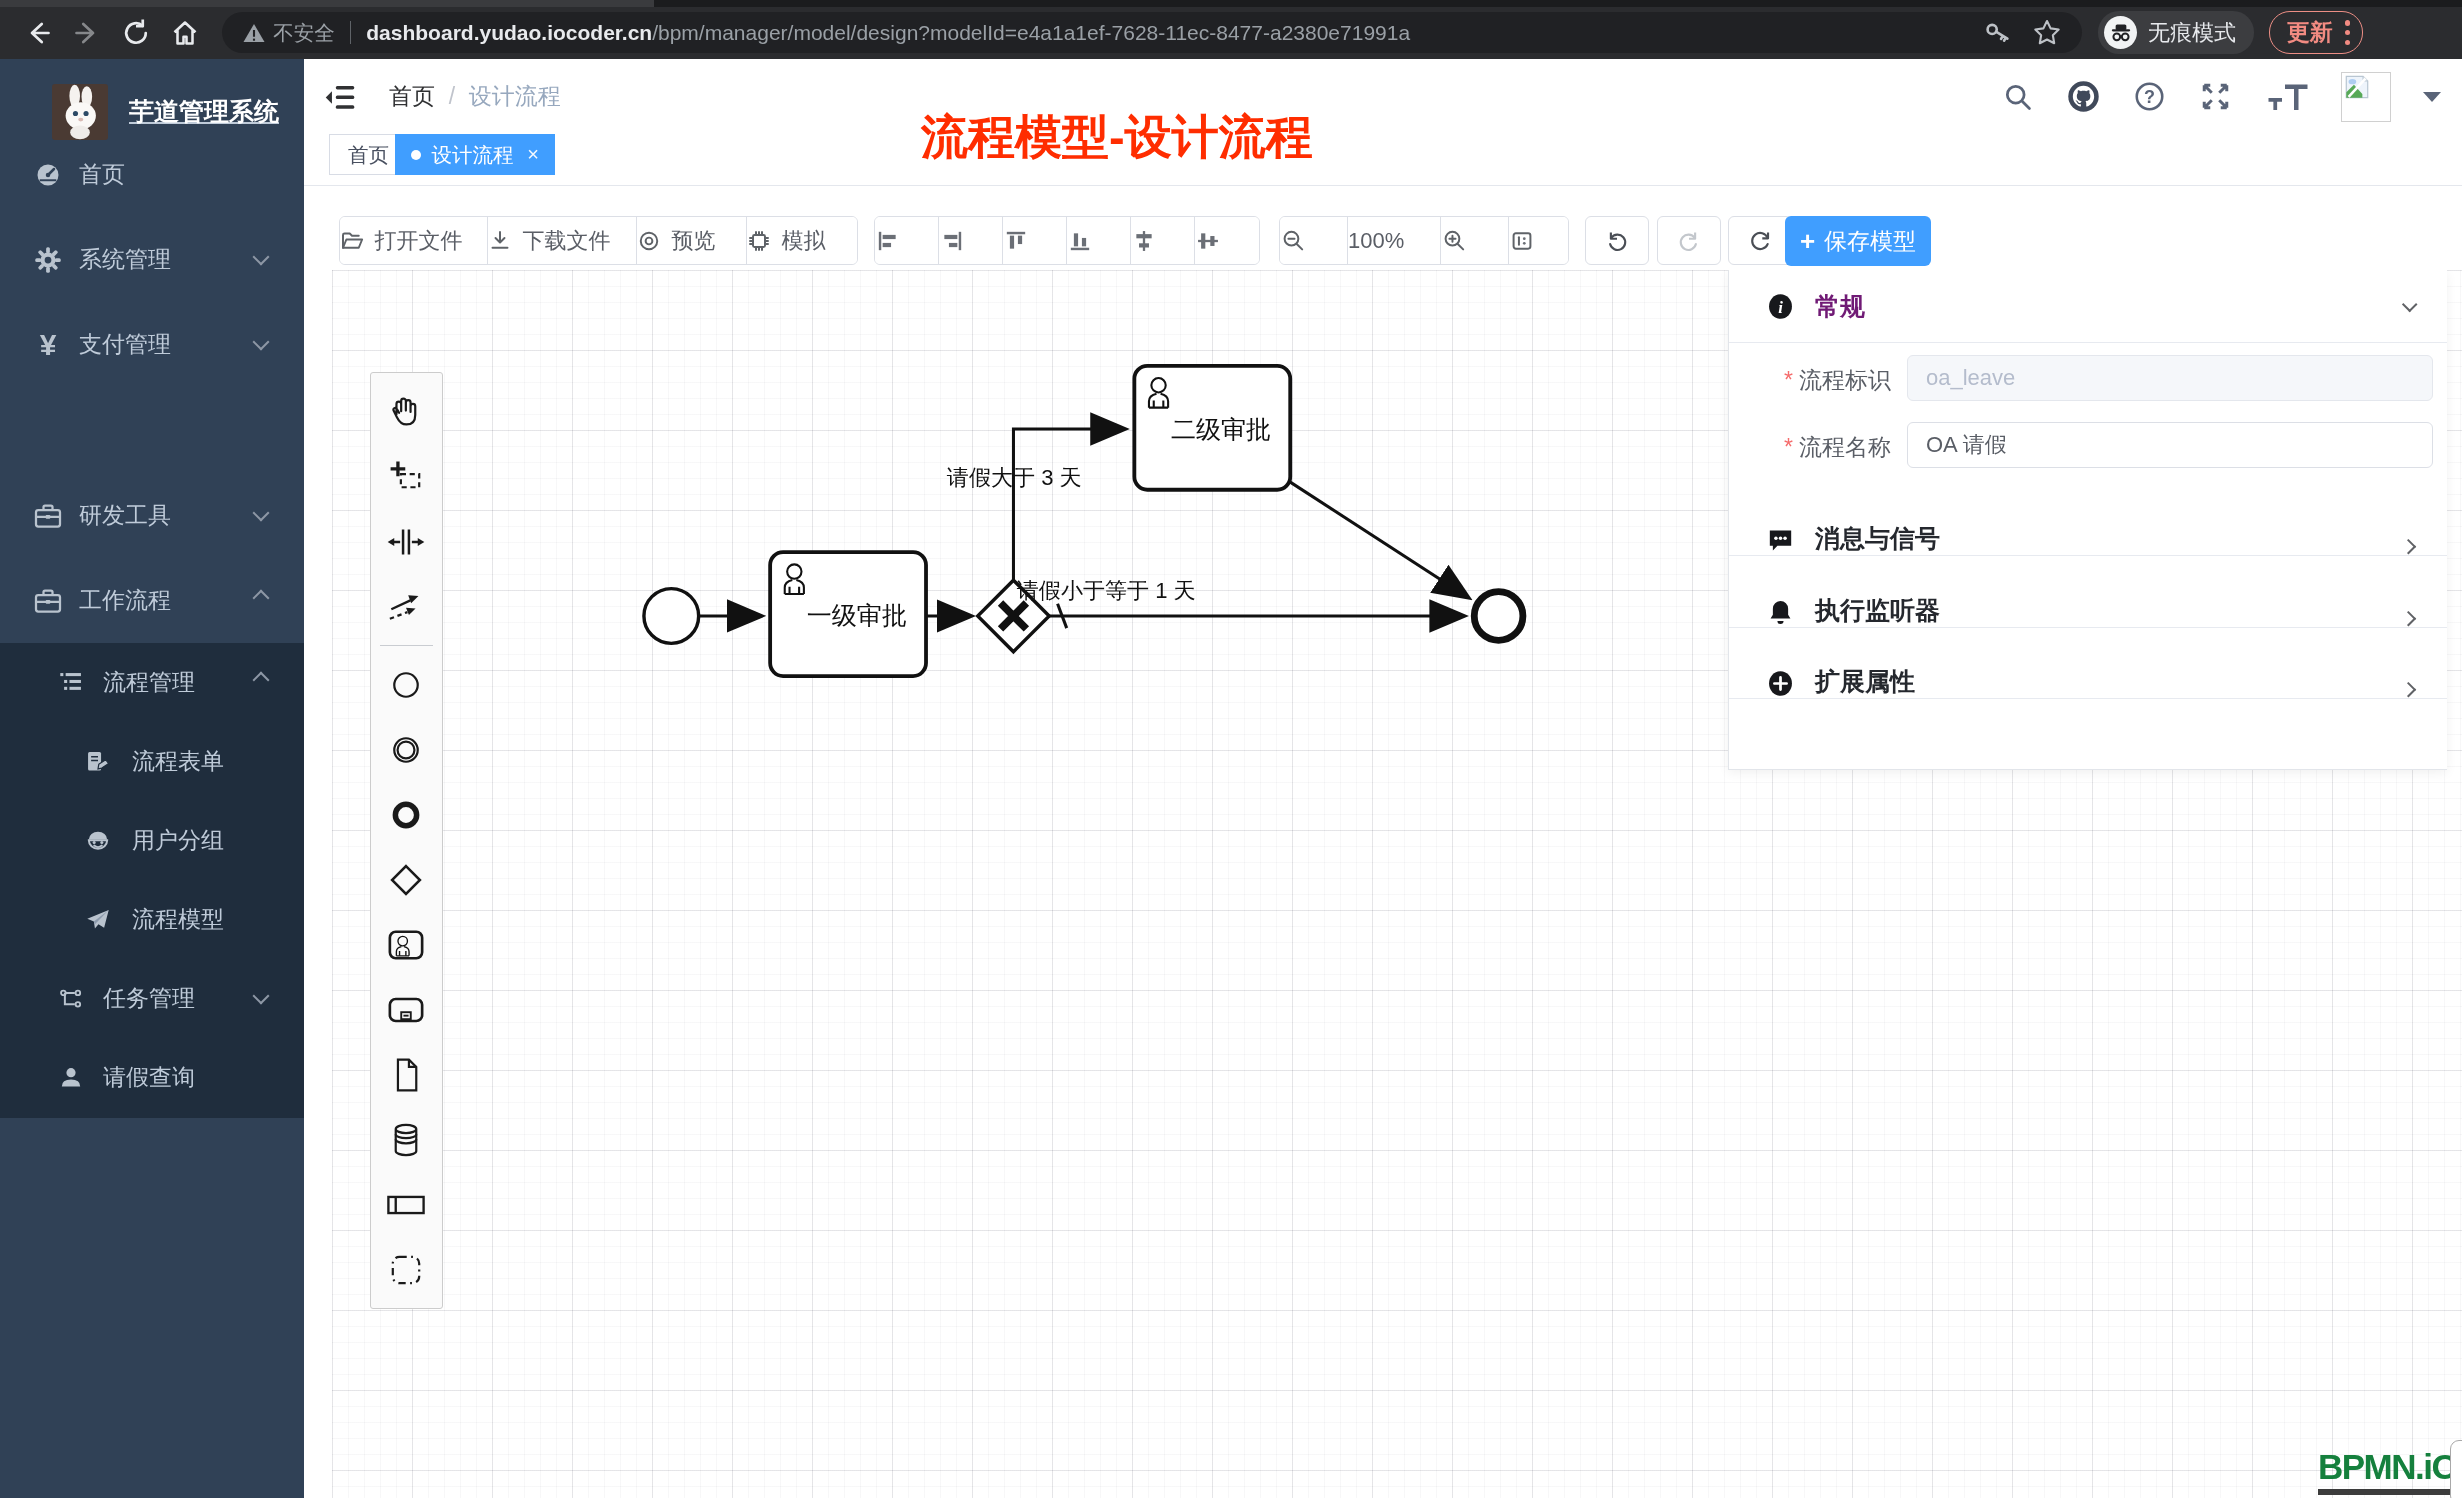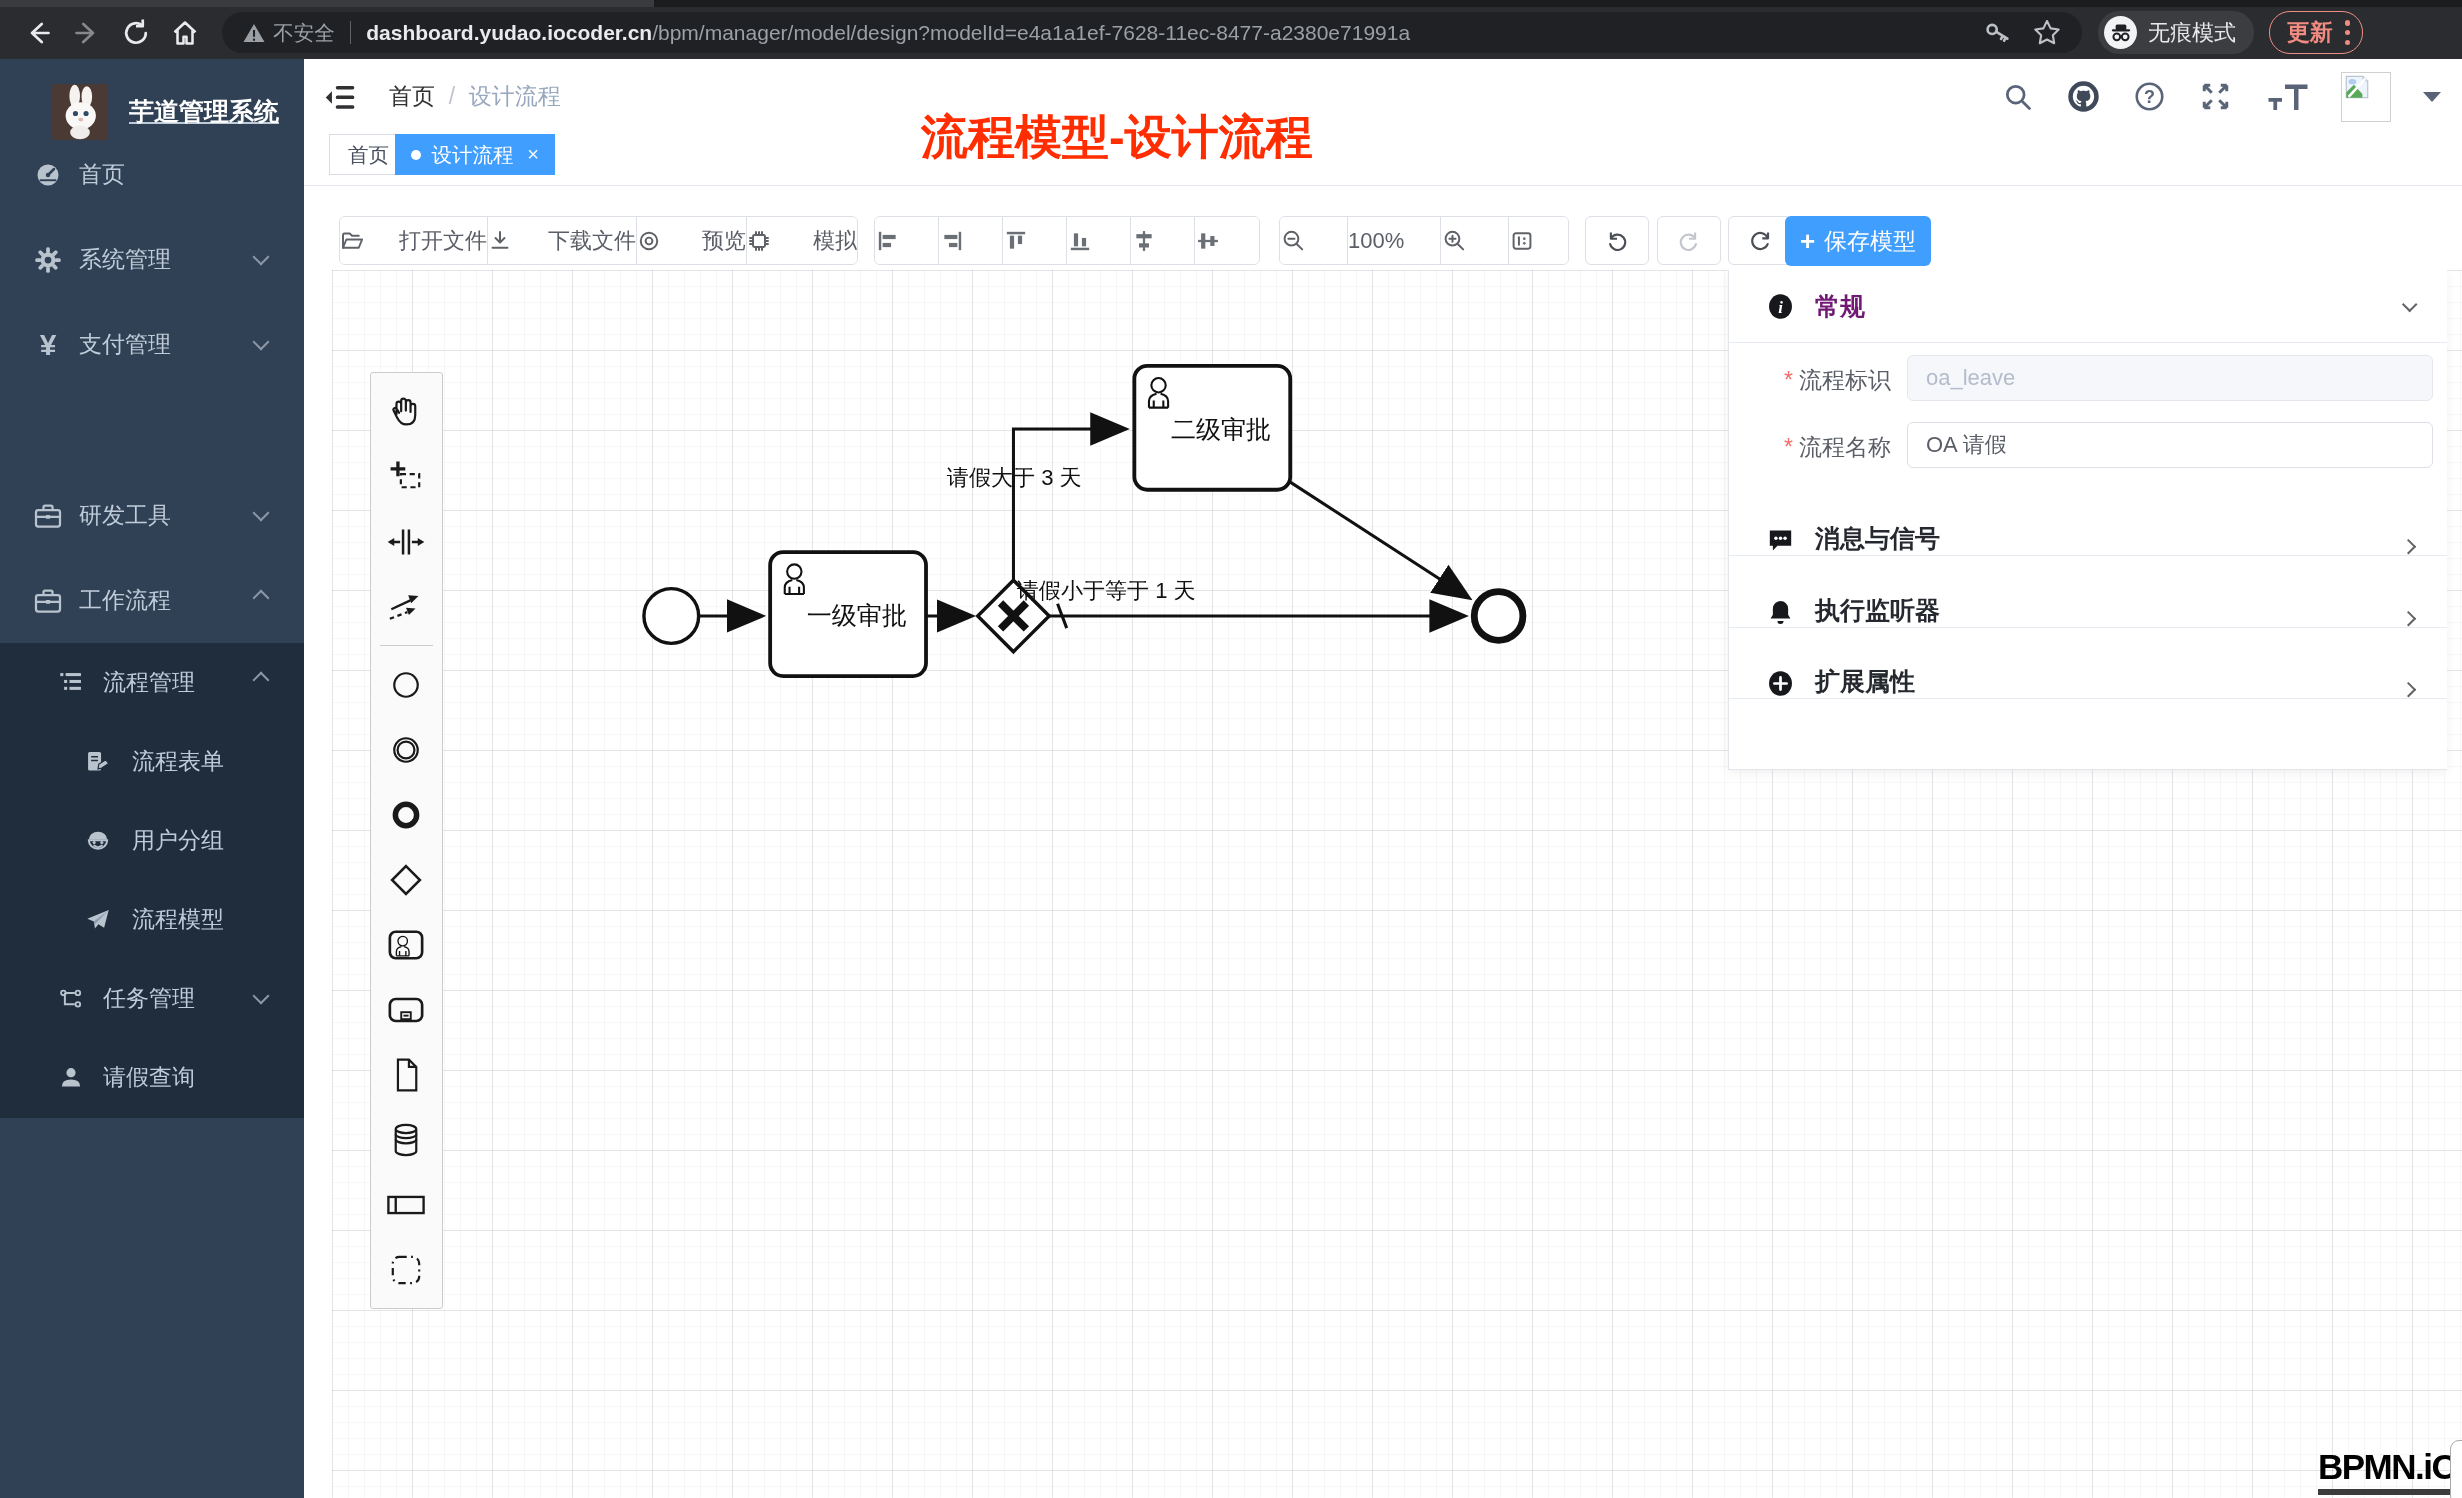--- a/index.html
+++ b/index.html
@@ -67,21 +67,21 @@
   .tab { position:absolute; top:0; height:41px; display:flex; align-items:center; font-size:20.5px; cursor:pointer; }
   .tab.plain { left:25px; padding:0 18px; background:#fff; border:1.5px solid #d8dce5; color:#495060; }
   .tab.active { left:91px; padding:0 15px; background:#409eff; border:1.5px solid #409eff; color:#fff; gap:10.6px; }
   .tab .dot { width:10px; height:10px; border-radius:50%; background:#fff; }
   .tab .close { font-size:20px; margin-left:3px; opacity:.95; }
 
   .annotation { position:absolute; left:617px; top:47px; z-index:30; color:#ff2d00; font-size:47px; font-weight:bold; white-space:nowrap; pointer-events:none; }
 
   .toolbar { position:absolute; left:0; top:127px; width:100%; height:84px; background:#fff; }
   .btn-group { position:absolute; top:30px; height:49px; display:flex; border:1.5px solid #dcdfe6; border-radius:6px; overflow:hidden; background:#fff; }
-  .tb-btn { height:100%; display:flex; align-items:center; justify-content:space-between; gap:10.6px; font-size:22px; color:#5a5e66; background:#fff; border:none; border-right:1.5px solid #dcdfe6; cursor:pointer; white-space:nowrap; }
+  .tb-btn { height:100%; display:flex; align-items:center; justify-content:flex-start; gap:10.6px; font-size:22px; color:#5a5e66; background:#fff; border:none; border-right:1.5px solid #dcdfe6; cursor:pointer; white-space:nowrap; }
   .tb-btn:last-child { border-right:none; }
   .tb-btn svg { flex:0 0 auto; }
   .single-btn { position:absolute; top:30px; width:64px; height:49px; border:1.5px solid #dcdfe6; border-radius:6px; background:#fff; display:flex; align-items:center; justify-content:center; cursor:pointer; }
   .save-btn { position:absolute; top:30px; left:1481px; width:146px; height:50px; background:#409eff; border:none; border-radius:6px; color:#fff; font-size:23px; display:flex; align-items:center; justify-content:center; gap:9px; cursor:pointer; }
   .save-btn .plus { font-size:26px; font-weight:bold; line-height:1; }
 
   
   .designer { position:absolute; left:0; top:211px; width:2158px; height:1228px; background:#fff; overflow:hidden; }
   .grid { position:absolute; left:28px; top:0; right:0; bottom:0;
     background-image:
@@ -103,21 +103,21 @@
   .p-field .req { position:absolute; left:55px; top:12px; color:#f56c6c; font-size:23px; }
   .p-field .flabel { position:absolute; left:70px; top:10px; font-size:23px; color:#5a5e66; }
   .p-input { position:absolute; left:178px; top:0; width:526px; height:46px; border:1.5px solid #dcdfe6; border-radius:6px; font-size:22px; color:#5a5e66; padding:0 18px; font-family:inherit; background:#fff; }
   .p-input.disabled { background:#f5f7fa; border-color:#e4e7ed; color:#b4bccc; }
   .p-section { position:absolute; left:0; width:100%; border-bottom:1.5px solid #e7eaf0; display:flex; align-items:flex-end; cursor:pointer; }
   .p-section .p-ico { margin-left:37px; }
   .p-section .s-label { margin-left:20px; font-size:25px; font-weight:600; color:#25282e; }
   .p-section .p-chev { position:absolute; right:33px; }
   .p-chev .chev { border-color:#606266; width:11.4px; height:11.4px; }
 
-  .watermark { position:absolute; left:2014px; top:1177px; z-index:3; color:#000000; font-size:35px; font-weight:bold; letter-spacing:-1.5px; border-bottom:6px solid #3c3c3c; padding-bottom:1.5px; font-family:"Liberation Sans","DejaVu Sans",sans-serif; }
+  .watermark { position:absolute; left:2014px; top:1177px; z-index:3; color:#15803d; font-size:35px; font-weight:bold; letter-spacing:-1.5px; border-bottom:6px solid #3c3c3c; padding-bottom:1.5px; font-family:"Liberation Sans","DejaVu Sans",sans-serif; }
   .minimap-sliver { position:absolute; left:2146px; top:1170px; width:46px; height:65px; background:#fff; border:1.5px solid #a9a9a9; border-radius:9px; z-index:4; }
 
   svg { display:block; }
   .ico-stroke { stroke:#5f6368; stroke-width:2.6; fill:none; stroke-linecap:round; stroke-linejoin:round; }
 </style>
 </head>
 <body>
 
 <svg width="0" height="0" style="position:absolute">
   <defs>

